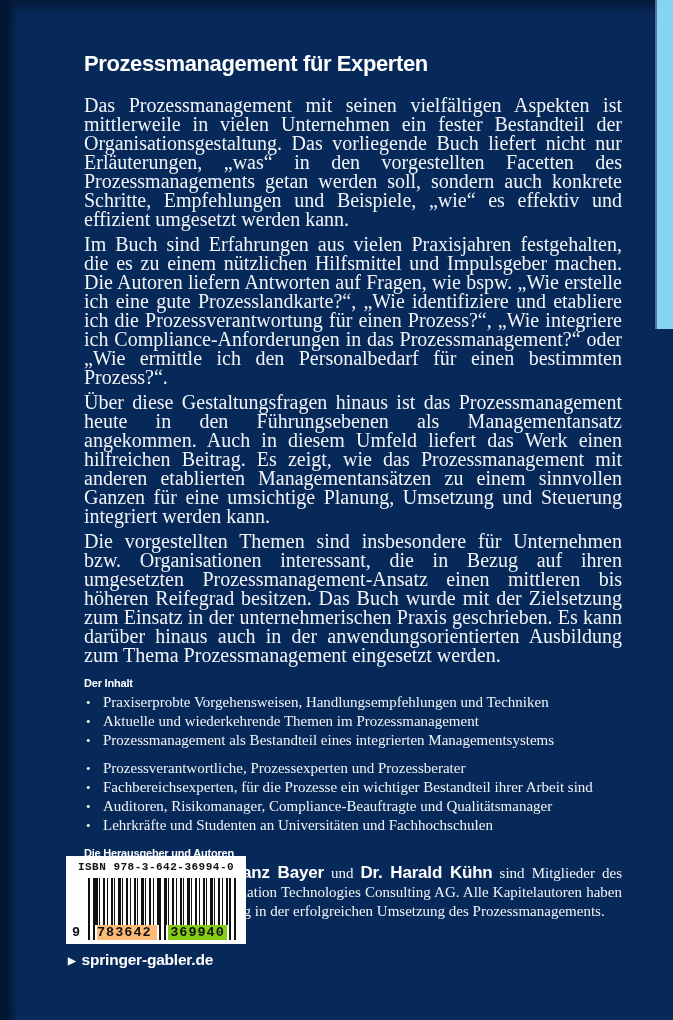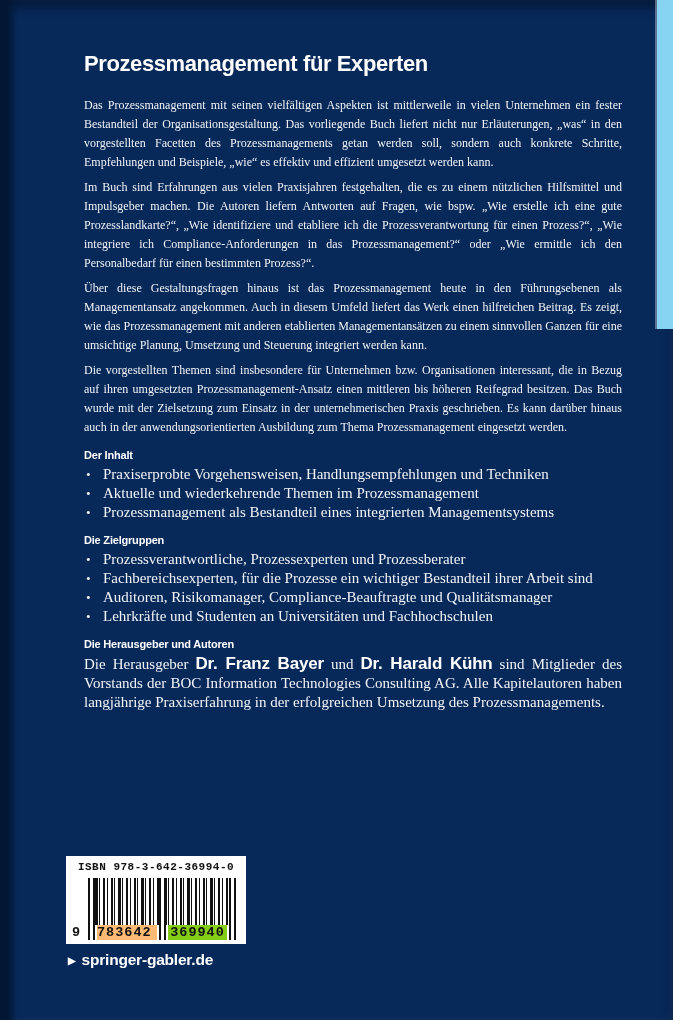--- a/index.html
+++ b/index.html
@@ -30,21 +30,21 @@
     position:absolute;left:84px;top:51px;width:538px;color:var(--text);
   }
   h1.title{
     margin:0 0 20px 0;
     font-family:"Liberation Sans", sans-serif;
     font-weight:700;font-size:22px;line-height:25px;letter-spacing:-0.4px;
     color:#ffffff;
   }
   .paras p{
     margin:0 0 6px 0;
-    font-size:12px;line-height:19px;
+    font-size:20px;line-height:19px;
     text-align:justify;
   }
   .section{margin-top:9px;}
   .sec-heading{
     font-family:"Liberation Sans", sans-serif;
     font-weight:700;font-size:11px;line-height:19px;letter-spacing:-0.2px;
     color:#ffffff;
   }
   .bullet{display:flex;font-size:15px;line-height:19px;}
   .bullet .dot{width:19px;padding-left:2px;box-sizing:border-box;font-size:13px;}
@@ -123,21 +123,20 @@
             <span>Aktuelle und wiederkehrende Themen im Prozessmanagement</span>
           </div>
           <div class="bullet">
             <span class="dot">•</span>
             <span>Prozessmanagement als Bestandteil eines integrierten Managementsystems</span>
           </div>
         </div>
     </div>
 
     <div class="section">
-      <div class="sec-heading">Die Zielgruppen</div>
       <div>
           <div class="bullet">
             <span class="dot">•</span>
             <span>Prozessverantwortliche, Prozessexperten und Prozessberater</span>
           </div>
           <div class="bullet">
             <span class="dot">•</span>
             <span>Fachbereichsexperten, für die Prozesse ein wichtiger Bestandteil ihrer Arbeit sind</span>
           </div>
           <div class="bullet">

